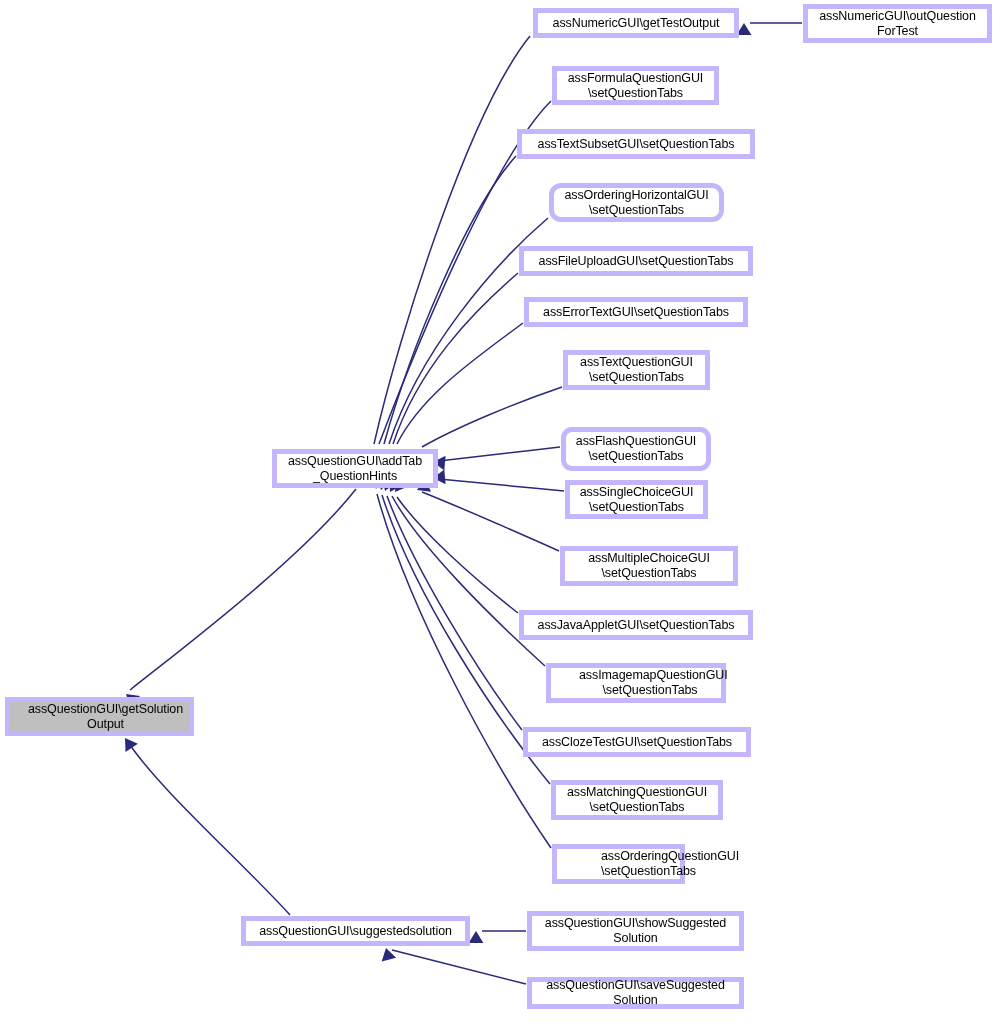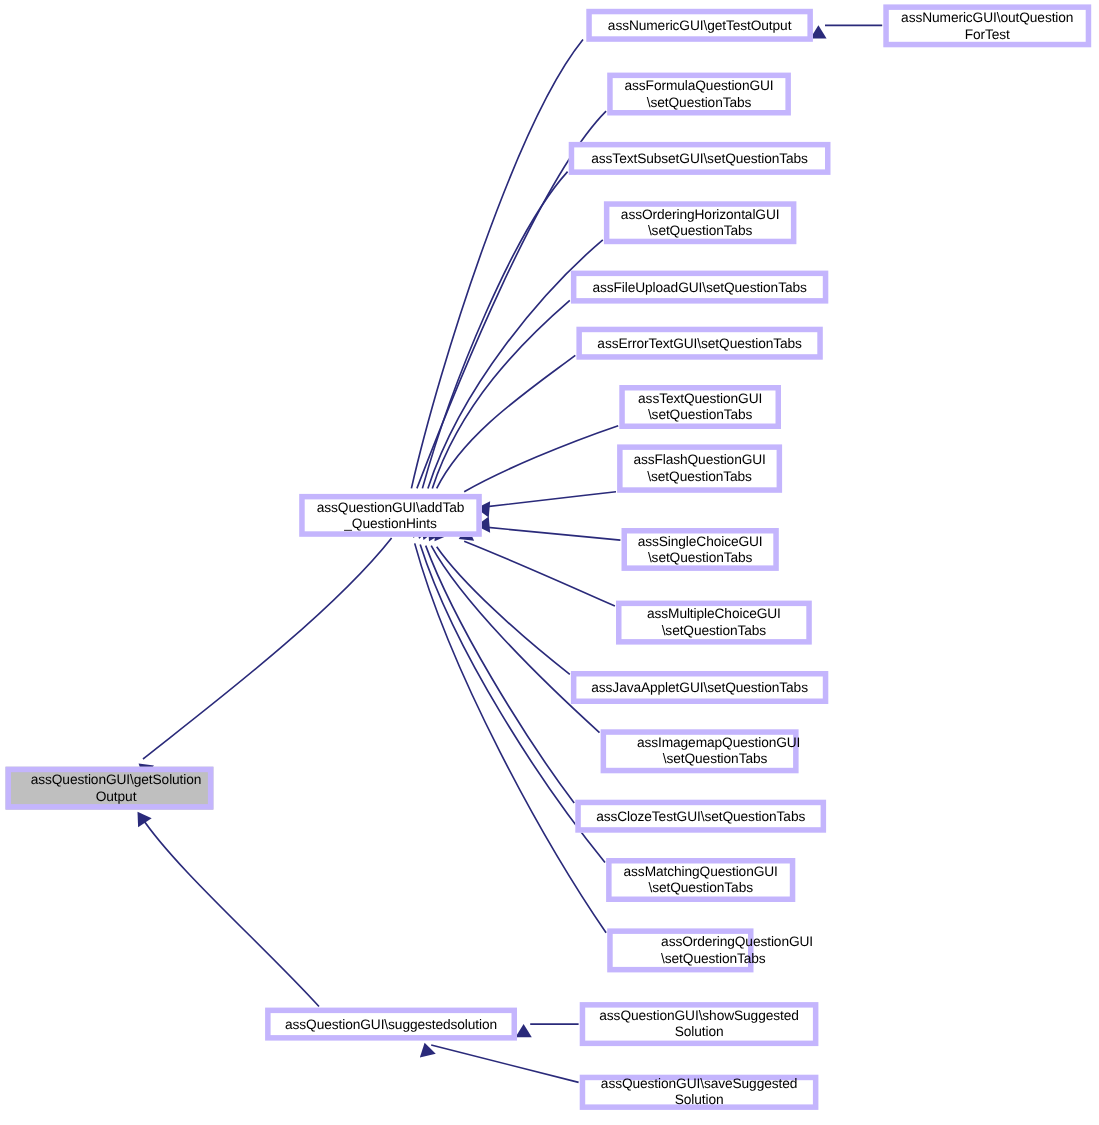--- a/index.html
+++ b/index.html
@@ -101,27 +101,27 @@
 Output</span></div>
       <div class="node" style="left: 272px; top: 449px; width: 166px; height: 39px;"><span class="label">assQuestionGUI\addTab
 _QuestionHints</span></div>
       <div class="node" style="left: 241px; top: 916px; width: 229px; height: 30px;"><span class="label">assQuestionGUI\suggestedsolution</span></div>
       <div class="node" style="left: 533px; top: 8px; width: 206px; height: 30px;"><span class="label">assNumericGUI\getTestOutput</span></div>
       <div class="node" style="left: 803px; top: 4px; width: 189px; height: 39px;"><span class="label">assNumericGUI\outQuestion
 ForTest</span></div>
       <div class="node" style="left: 552px; top: 66px; width: 167px; height: 39px;"><span class="label">assFormulaQuestionGUI
 \setQuestionTabs</span></div>
       <div class="node" style="left: 517px; top: 129px; width: 238px; height: 30px;"><span class="label">assTextSubsetGUI\setQuestionTabs</span></div>
-      <div class="node" style="left: 549px; top: 183px; width: 175px; height: 39px;"><span class="label">assOrderingHorizontalGUI
+      <div class="node" style="left: 549px; top: 183px; width: 175px; height: 39px; border-radius: 12px;"><span class="label">assOrderingHorizontalGUI
 \setQuestionTabs</span></div>
       <div class="node" style="left: 519px; top: 246px; width: 234px; height: 30px;"><span class="label">assFileUploadGUI\setQuestionTabs</span></div>
       <div class="node" style="left: 524px; top: 297px; width: 224px; height: 30px;"><span class="label">assErrorTextGUI\setQuestionTabs</span></div>
       <div class="node" style="left: 563px; top: 350px; width: 147px; height: 40px;"><span class="label">assTextQuestionGUI
 \setQuestionTabs</span></div>
-      <div class="node" style="left: 561px; top: 404px; width: 150px; height: 44px;"><span class="label">assFlashQuestionGUI
+      <div class="node" style="left: 561px; top: 427px; width: 150px; height: 44px; border-radius: 11px;"><span class="label">assFlashQuestionGUI
 \setQuestionTabs</span></div>
       <div class="node" style="left: 565px; top: 480px; width: 143px; height: 39px;"><span class="label">assSingleChoiceGUI
 \setQuestionTabs</span></div>
       <div class="node" style="left: 560px; top: 546px; width: 178px; height: 40px;"><span class="label">assMultipleChoiceGUI
 \setQuestionTabs</span></div>
       <div class="node" style="left: 519px; top: 610px; width: 234px; height: 30px;"><span class="label">assJavaAppletGUI\setQuestionTabs</span></div>
       <div class="node" style="left: 546px; top: 663px; width: 180px; height: 40px; padding-left: 28px;"><span class="label">assImagemapQuestionGUI
 \setQuestionTabs</span></div>
       <div class="node" style="left: 523px; top: 727px; width: 228px; height: 30px;"><span class="label">assClozeTestGUI\setQuestionTabs</span></div>
       <div class="node" style="left: 551px; top: 780px; width: 172px; height: 40px;"><span class="label">assMatchingQuestionGUI

